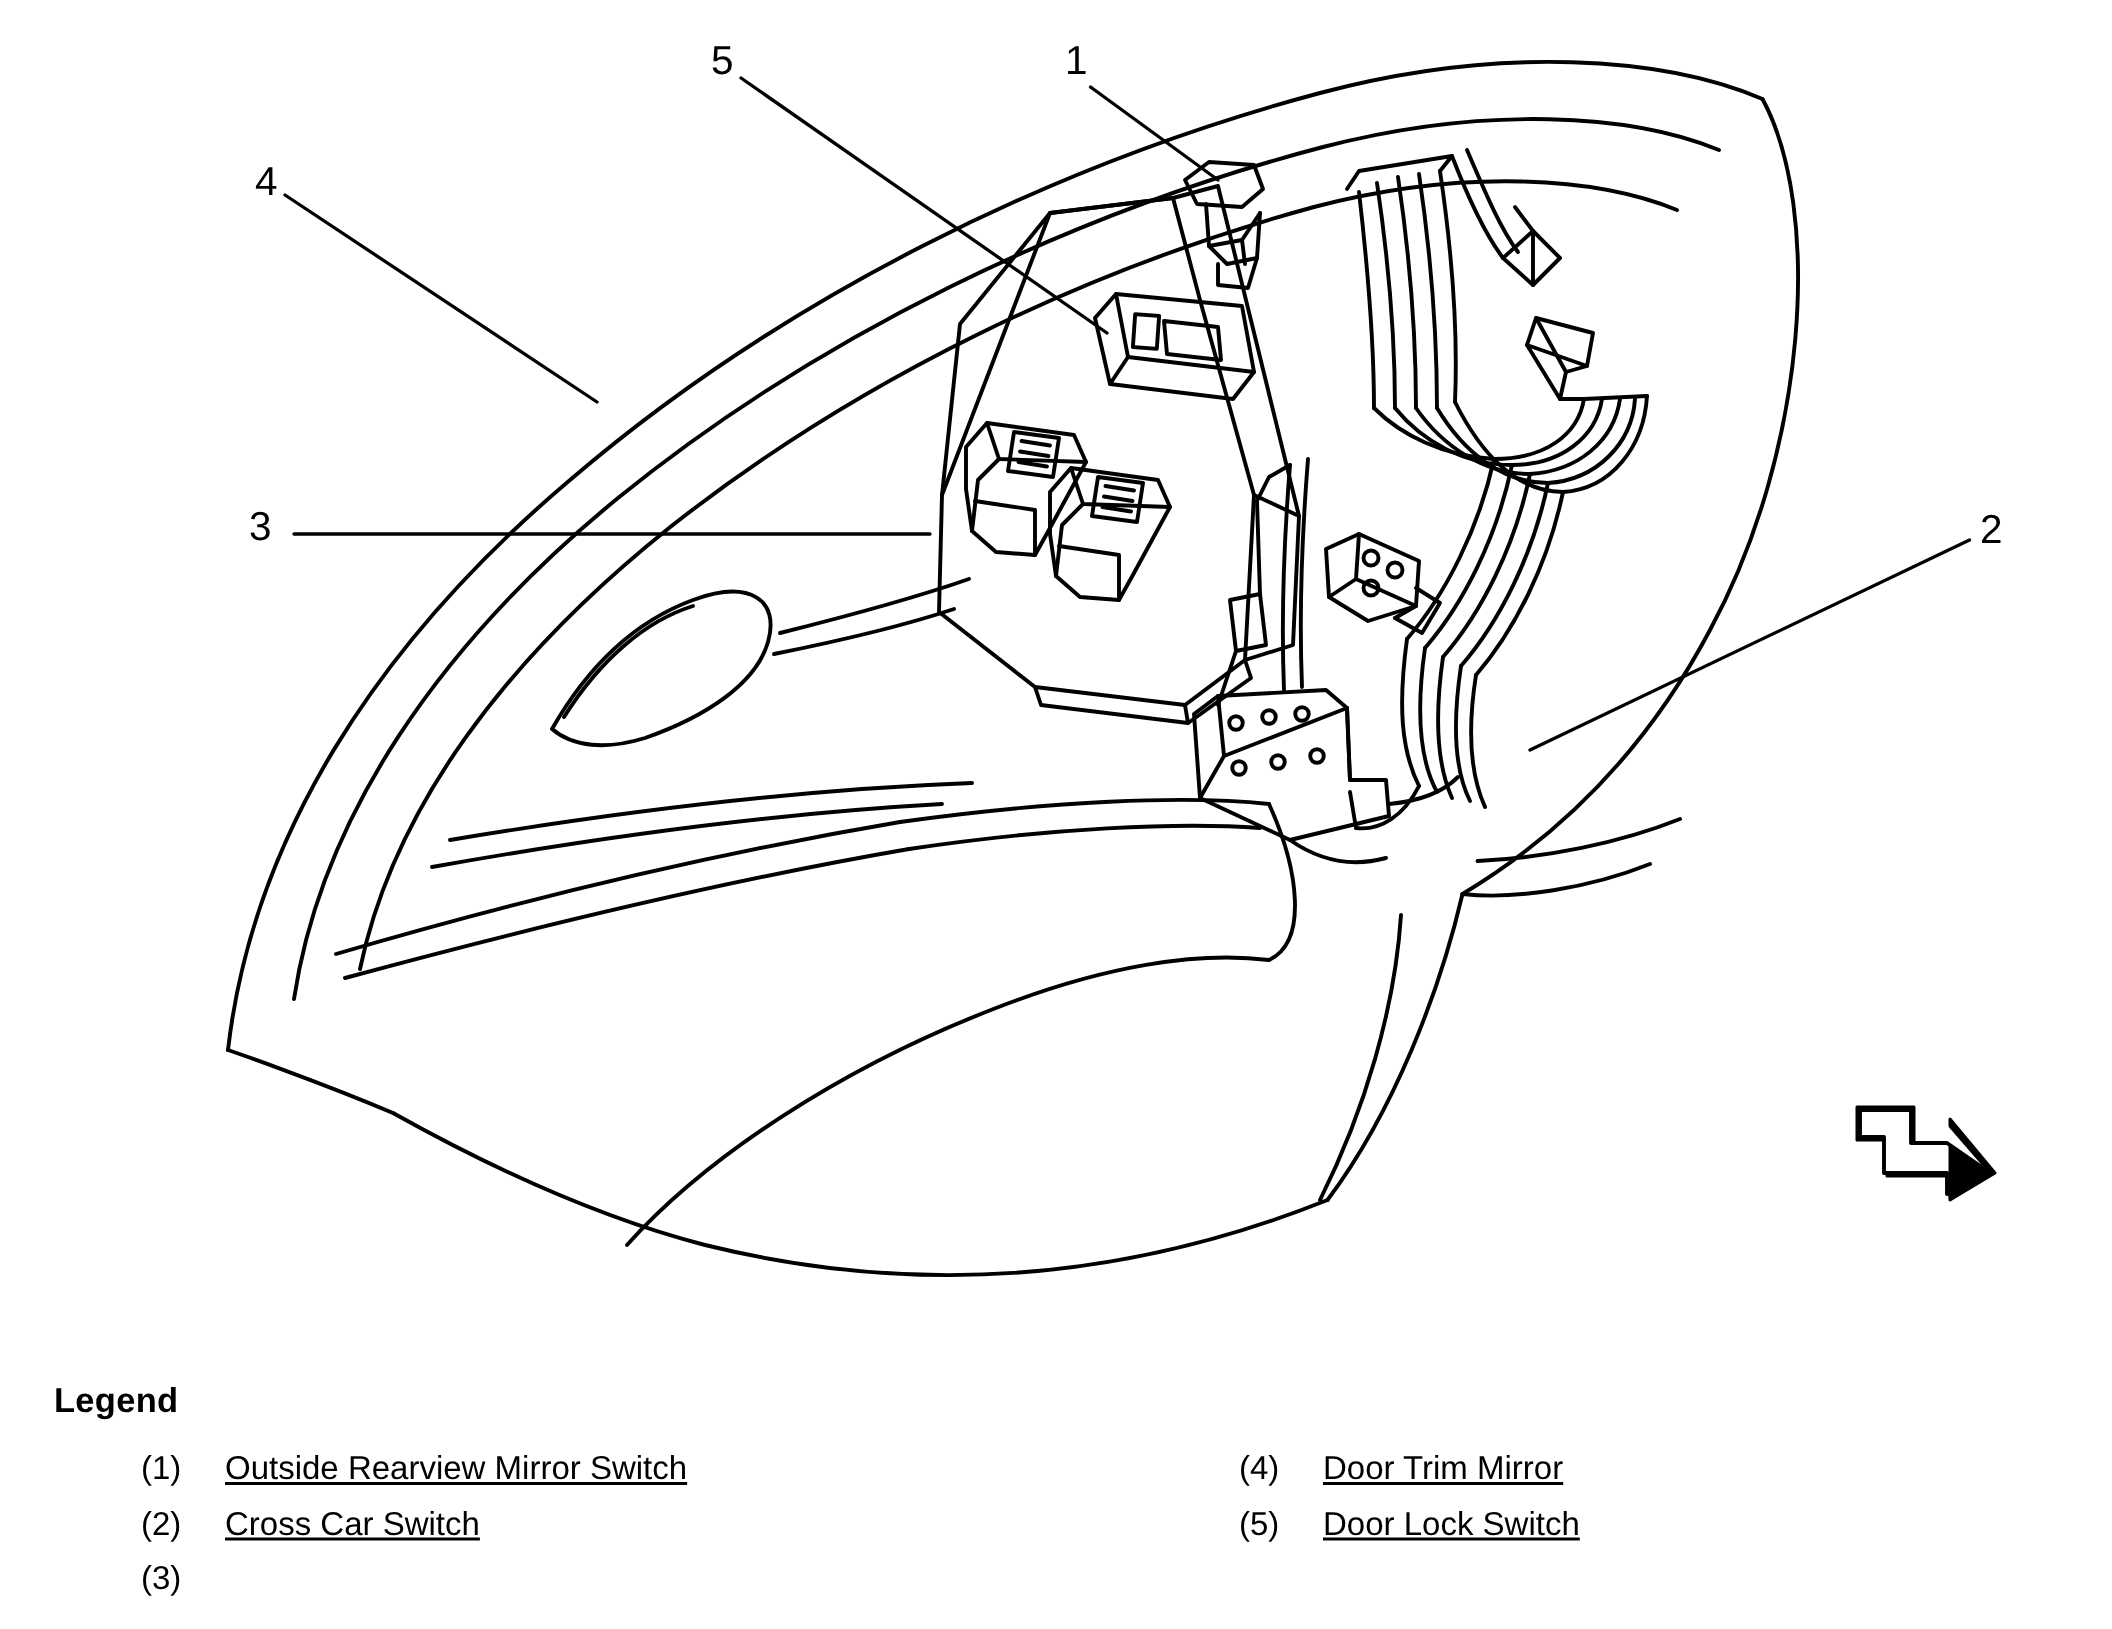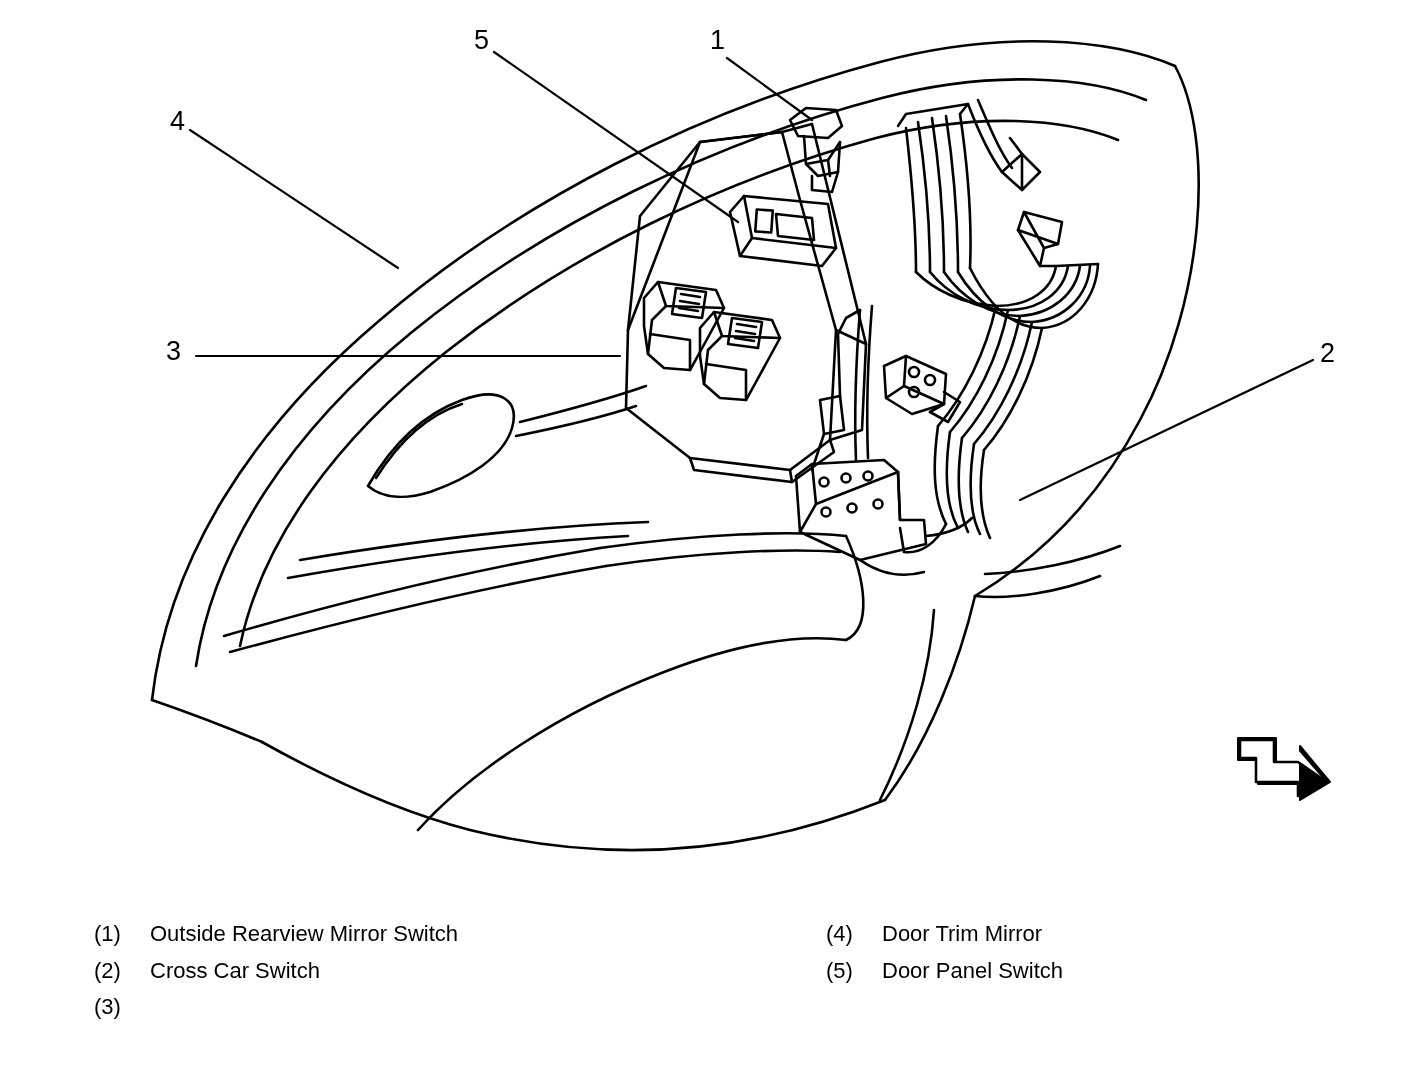--- a/index.html
+++ b/index.html
@@ -62,20 +62,21 @@
     font-size: 22px;
     line-height: 1.25;
     white-space: nowrap;
   }
   .legend-key {
     width: 56px;
     flex: 0 0 56px;
   }
   .legend-label {
     flex: 1 1 auto;
+    text-decoration: underline;
   }
 </style>
 </head>
 <body>
 
 <div id="diagram-area">
   <svg width="1408" height="900" viewBox="0 0 1408 900" xmlns="http://www.w3.org/2000/svg">
     <g fill="none" stroke="#000000" stroke-width="2.6" stroke-linejoin="round" stroke-linecap="round">
 
       <g>
@@ -241,20 +242,21 @@
   </svg>
 
   <div class="callout-num" style="left:710px; top:27px;">1</div>
   <div class="callout-num" style="left:1320px; top:340px;">2</div>
   <div class="callout-num" style="left:166px; top:338px;">3</div>
   <div class="callout-num" style="left:170px; top:108px;">4</div>
   <div class="callout-num" style="left:474px; top:27px;">5</div>
 </div>
 
 <div id="legend">
+  <div id="legend-title">Legend</div>
   <div class="legend-cols">
     <div class="legend-col left">
       <div class="legend-row">
         <span class="legend-key">(1)</span>
         <span class="legend-label">Outside Rearview Mirror Switch</span>
       </div>
       <div class="legend-row">
         <span class="legend-key">(2)</span>
         <span class="legend-label">Cross Car Switch</span>
       </div>
@@ -262,17 +264,17 @@
         <span class="legend-key">(3)</span>
       </div>
     </div>
     <div class="legend-col right">
       <div class="legend-row">
         <span class="legend-key">(4)</span>
         <span class="legend-label">Door Trim Mirror</span>
       </div>
       <div class="legend-row">
         <span class="legend-key">(5)</span>
-        <span class="legend-label">Door Panel Switch</span>
+        <span class="legend-label">Door Lock Switch</span>
       </div>
     </div>
   </div>
 </div>
 
 </body></html>

